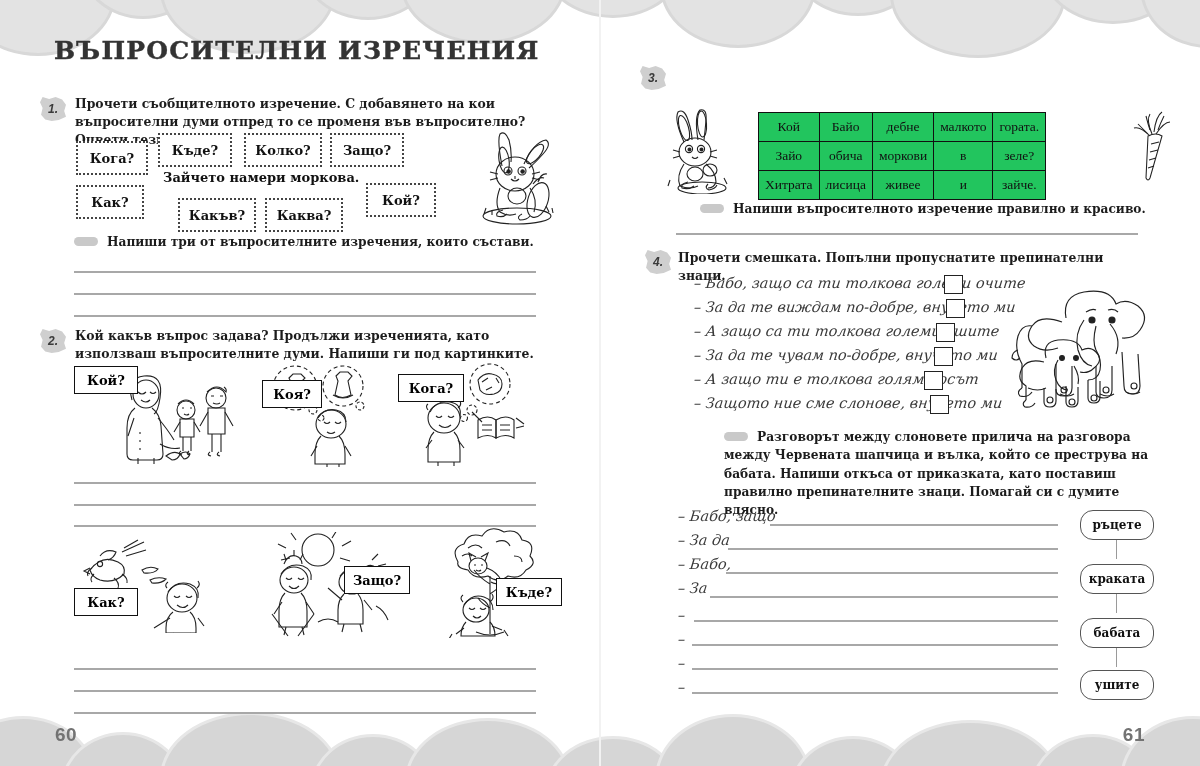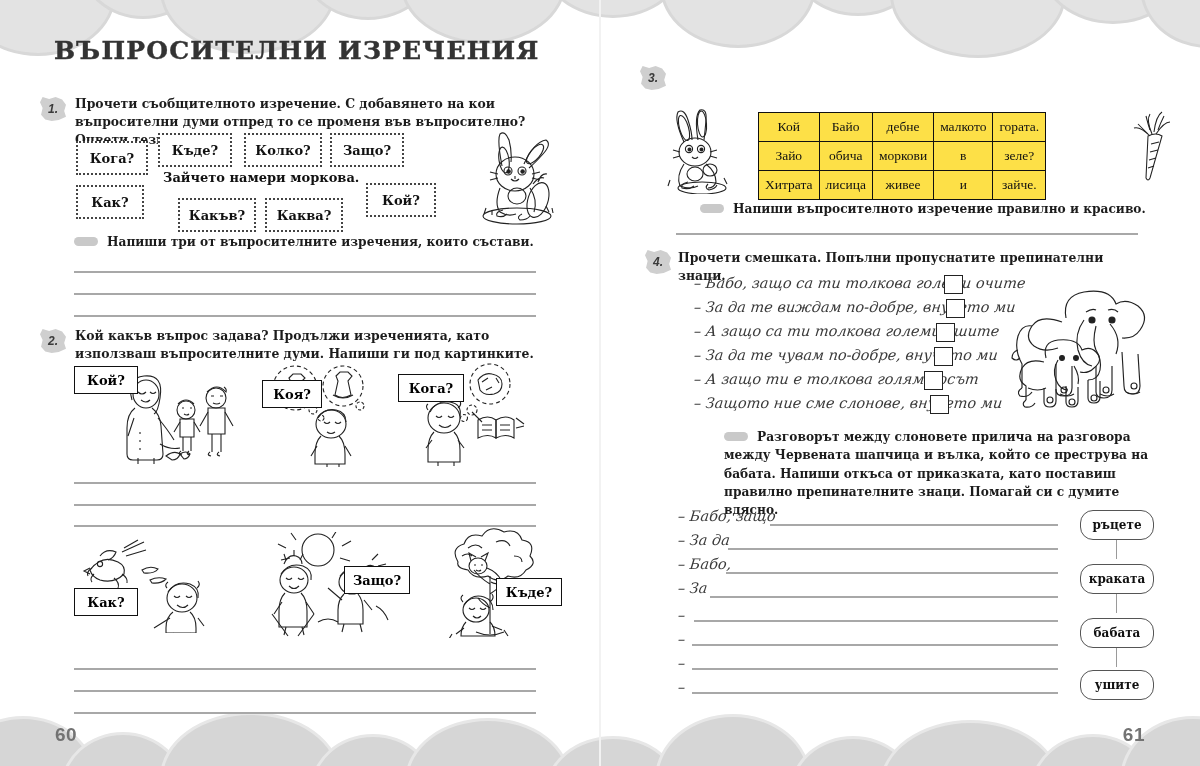--- a/index.html
+++ b/index.html
@@ -87,21 +87,21 @@
   .rule{position:absolute;height:1.5px;background:#a8a8a8;}
 
   
   .sbox{
     position:absolute;border:1.6px solid #111;background:#fff;
     font-family:"DejaVu Serif",serif;font-weight:bold;font-size:13px;color:#000;
     display:flex;align-items:center;justify-content:center;
   }
 
   
-  .wtable{position:absolute;border-collapse:collapse;background:#fde047;}
+  .wtable{position:absolute;border-collapse:collapse;background:#22c55e;}
   .wtable td{
     border:1.4px solid #111;
     font-family:"Liberation Serif",serif;font-size:13.5px;color:#111;
     text-align:center;padding:4px 6px;height:20px;
   }
 
   
   .cursive{
     position:absolute;
     font-family:"DejaVu Serif",serif;

